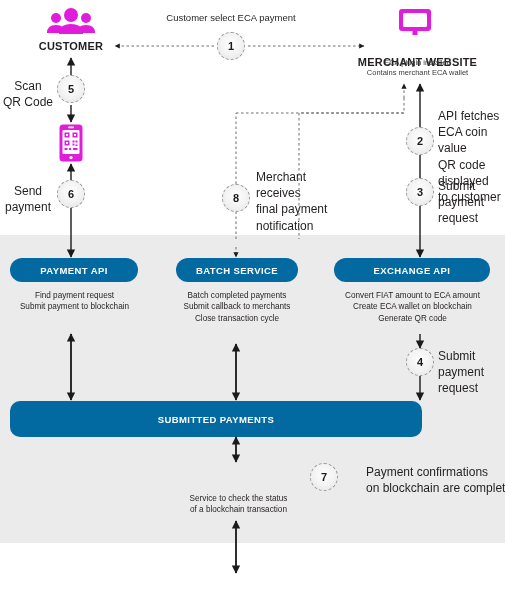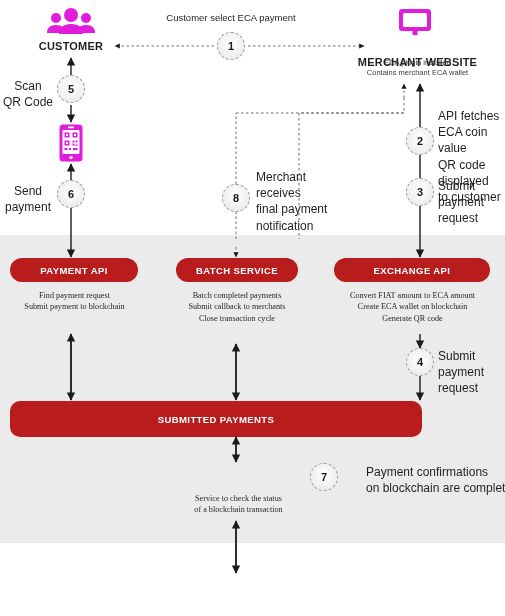--- a/index.html
+++ b/index.html
@@ -16,26 +16,26 @@
   .band{position:absolute;left:0;width:505px;background:#ebebeb;}
 
   
   .t{position:absolute;text-align:center;line-height:1.22;white-space:pre-line;}
   .t.left{text-align:left;}
 
   .node-title{font-size:11px;font-weight:bold;letter-spacing:.2px;color:#231f20;}
   .node-sub{font-size:7.5px;color:#3a3a3a;line-height:1.35;}
   .edge-label{font-size:12px;color:#231f20;line-height:1.35;}
   .edge-label.big{font-size:9.5px;}
-  .pill-desc{font-size:8.2px;color:#231f20;line-height:1.4;font-family:Liberation Serif, serif;}
+  .pill-desc{font-size:8.2px;color:#231f20;line-height:1.4;}
 
   
   .pill{
     position:absolute;
-    background:#b91c1c;
+    background:#0369a1;
     border-radius:999px;
     color:#ffffff;
     font-size:9.5px;
     font-weight:bold;
     letter-spacing:.4px;
     display:flex;align-items:center;justify-content:center;
     text-align:center;
   }
   .pill.bar{border-radius:10px;}
   .pill.blockchain{border-radius:8px;font-size:16px;letter-spacing:.6px;}

